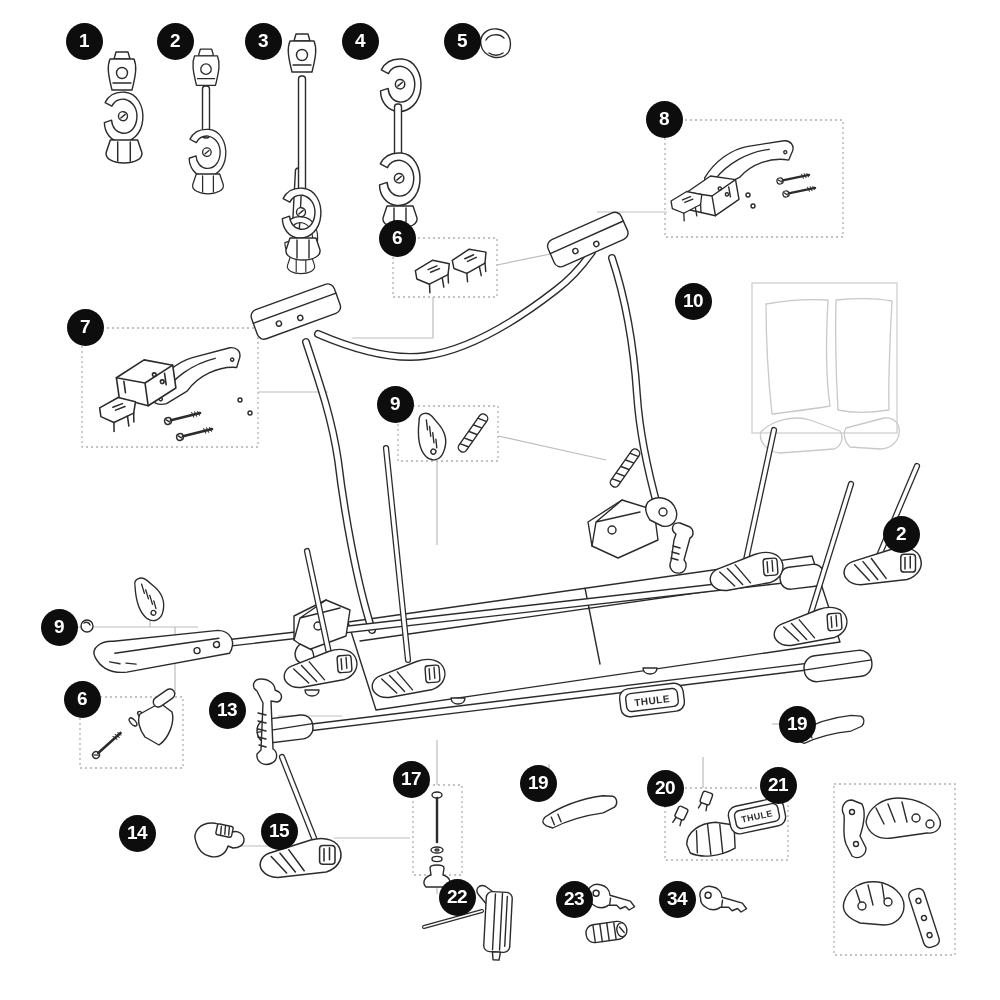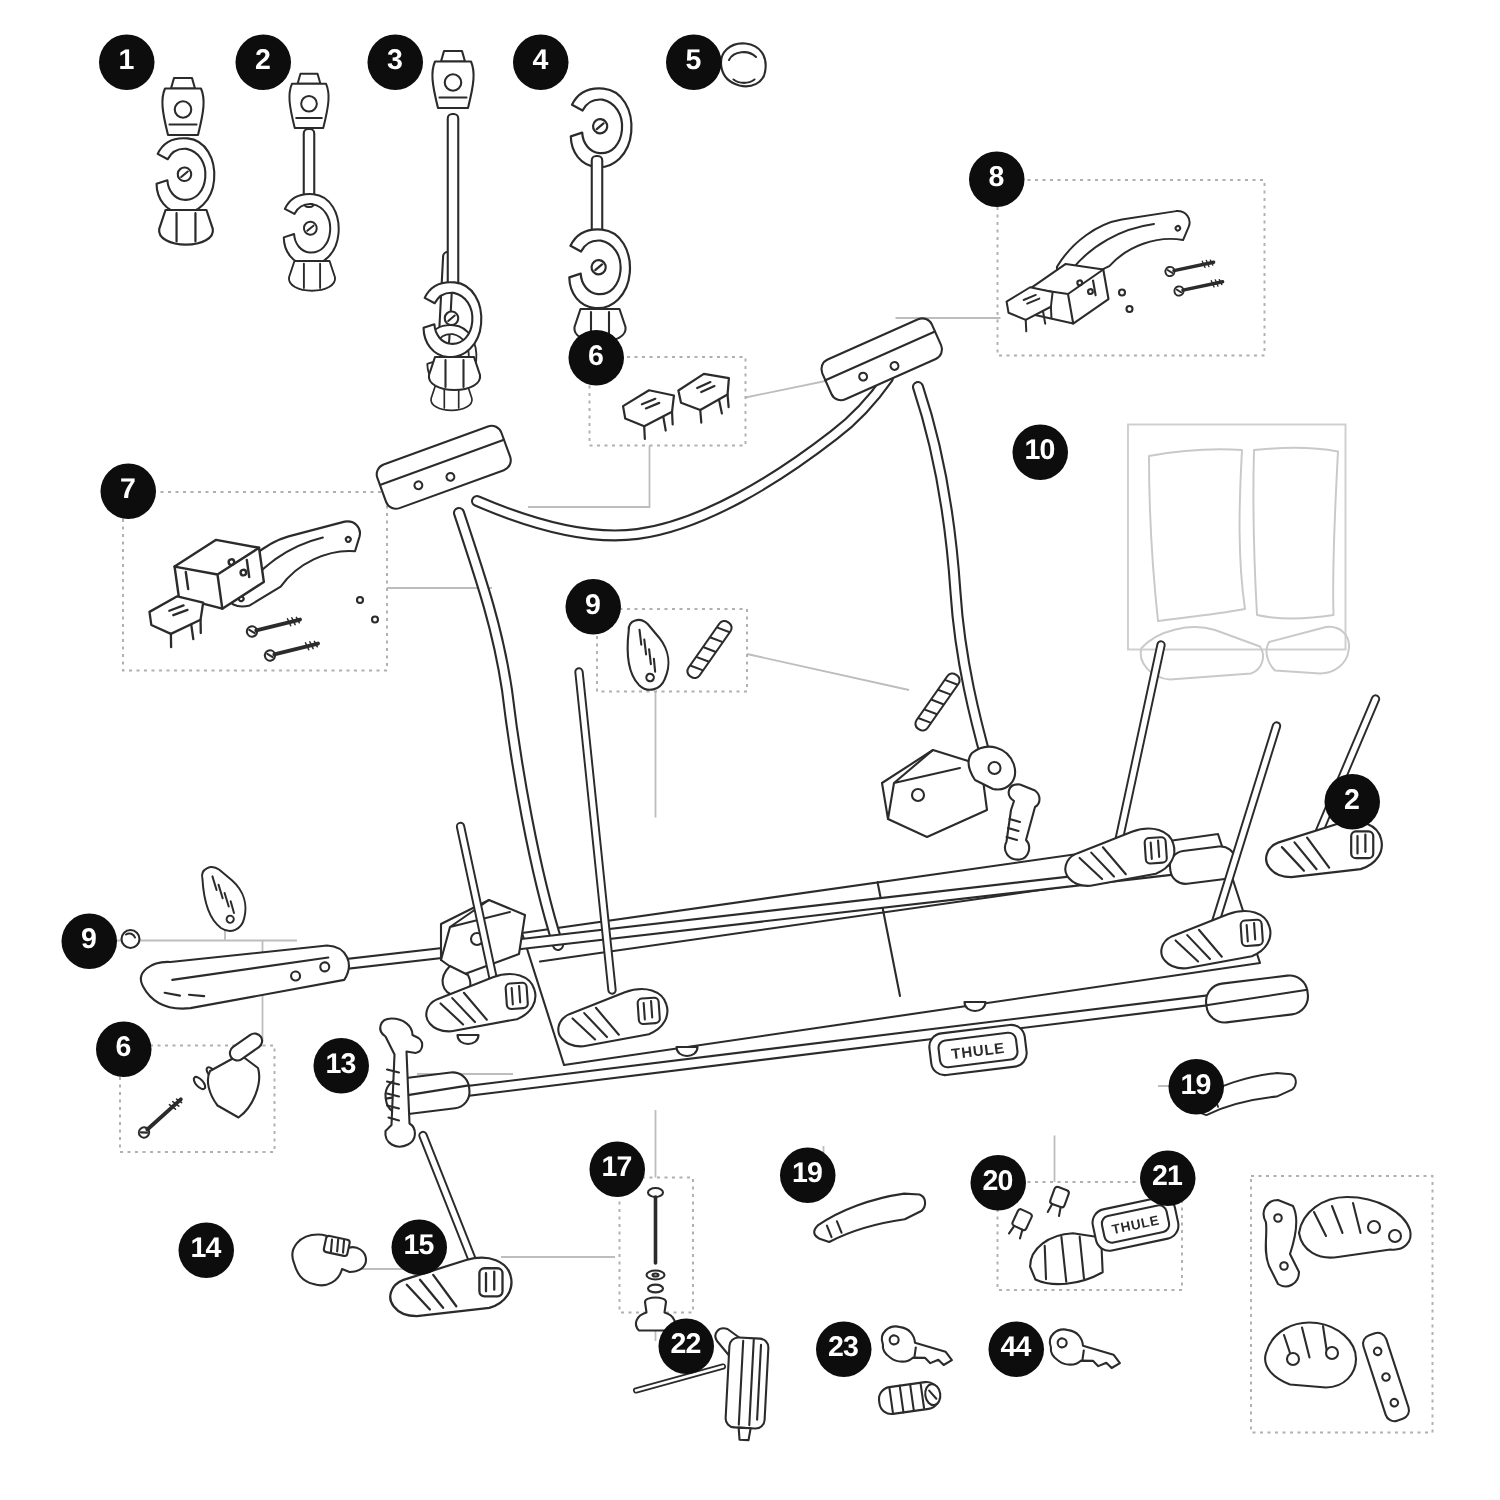--- a/index.html
+++ b/index.html
@@ -426,16 +426,16 @@
 <div class="badge" style="left:227px;top:710px">13</div>
 <div class="badge" style="left:137px;top:833px">14</div>
 <div class="badge" style="left:279px;top:831px">15</div>
 <div class="badge" style="left:901px;top:534px">2</div>
 <div class="badge" style="left:411px;top:779px">17</div>
 <div class="badge" style="left:538px;top:783px">19</div>
 <div class="badge" style="left:797px;top:724px">19</div>
 <div class="badge" style="left:665px;top:788px">20</div>
 <div class="badge" style="left:778px;top:785px">21</div>
 <div class="badge" style="left:457px;top:897px">22</div>
-<div class="badge" style="left:562px;top:899px">23</div>
-<div class="badge" style="left:677px;top:899px">44</div>
+<div class="badge" style="left:574px;top:899px">23</div>
+<div class="badge" style="left:677px;top:899px">34</div>
 
 </div>
 
 </body></html>

